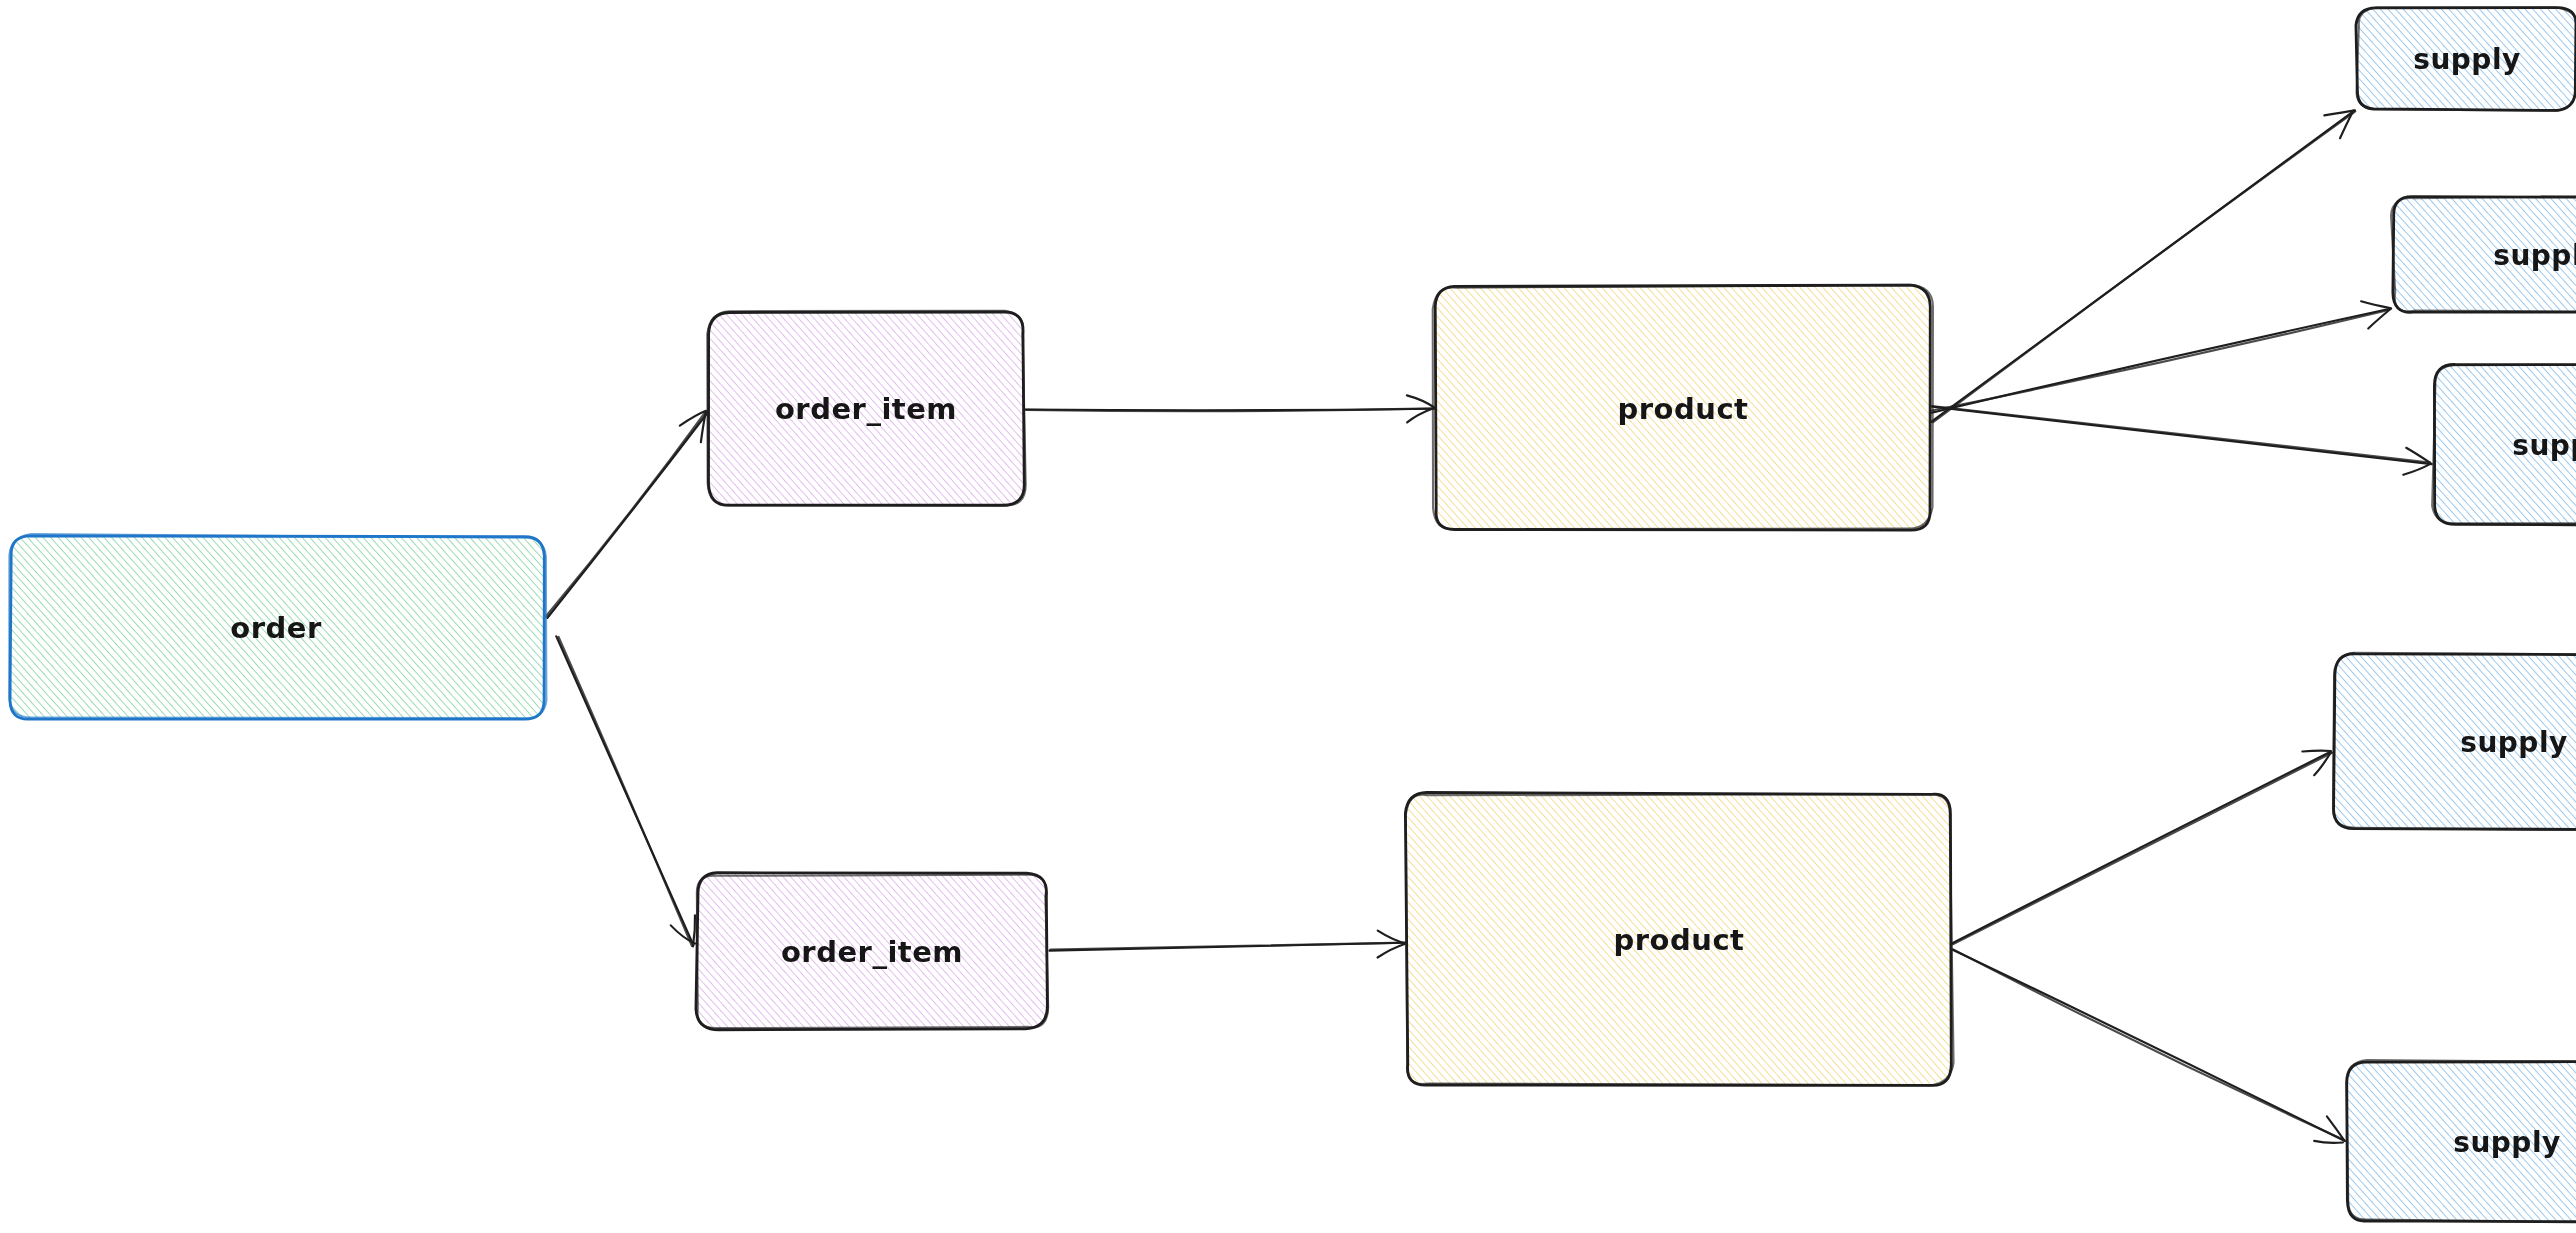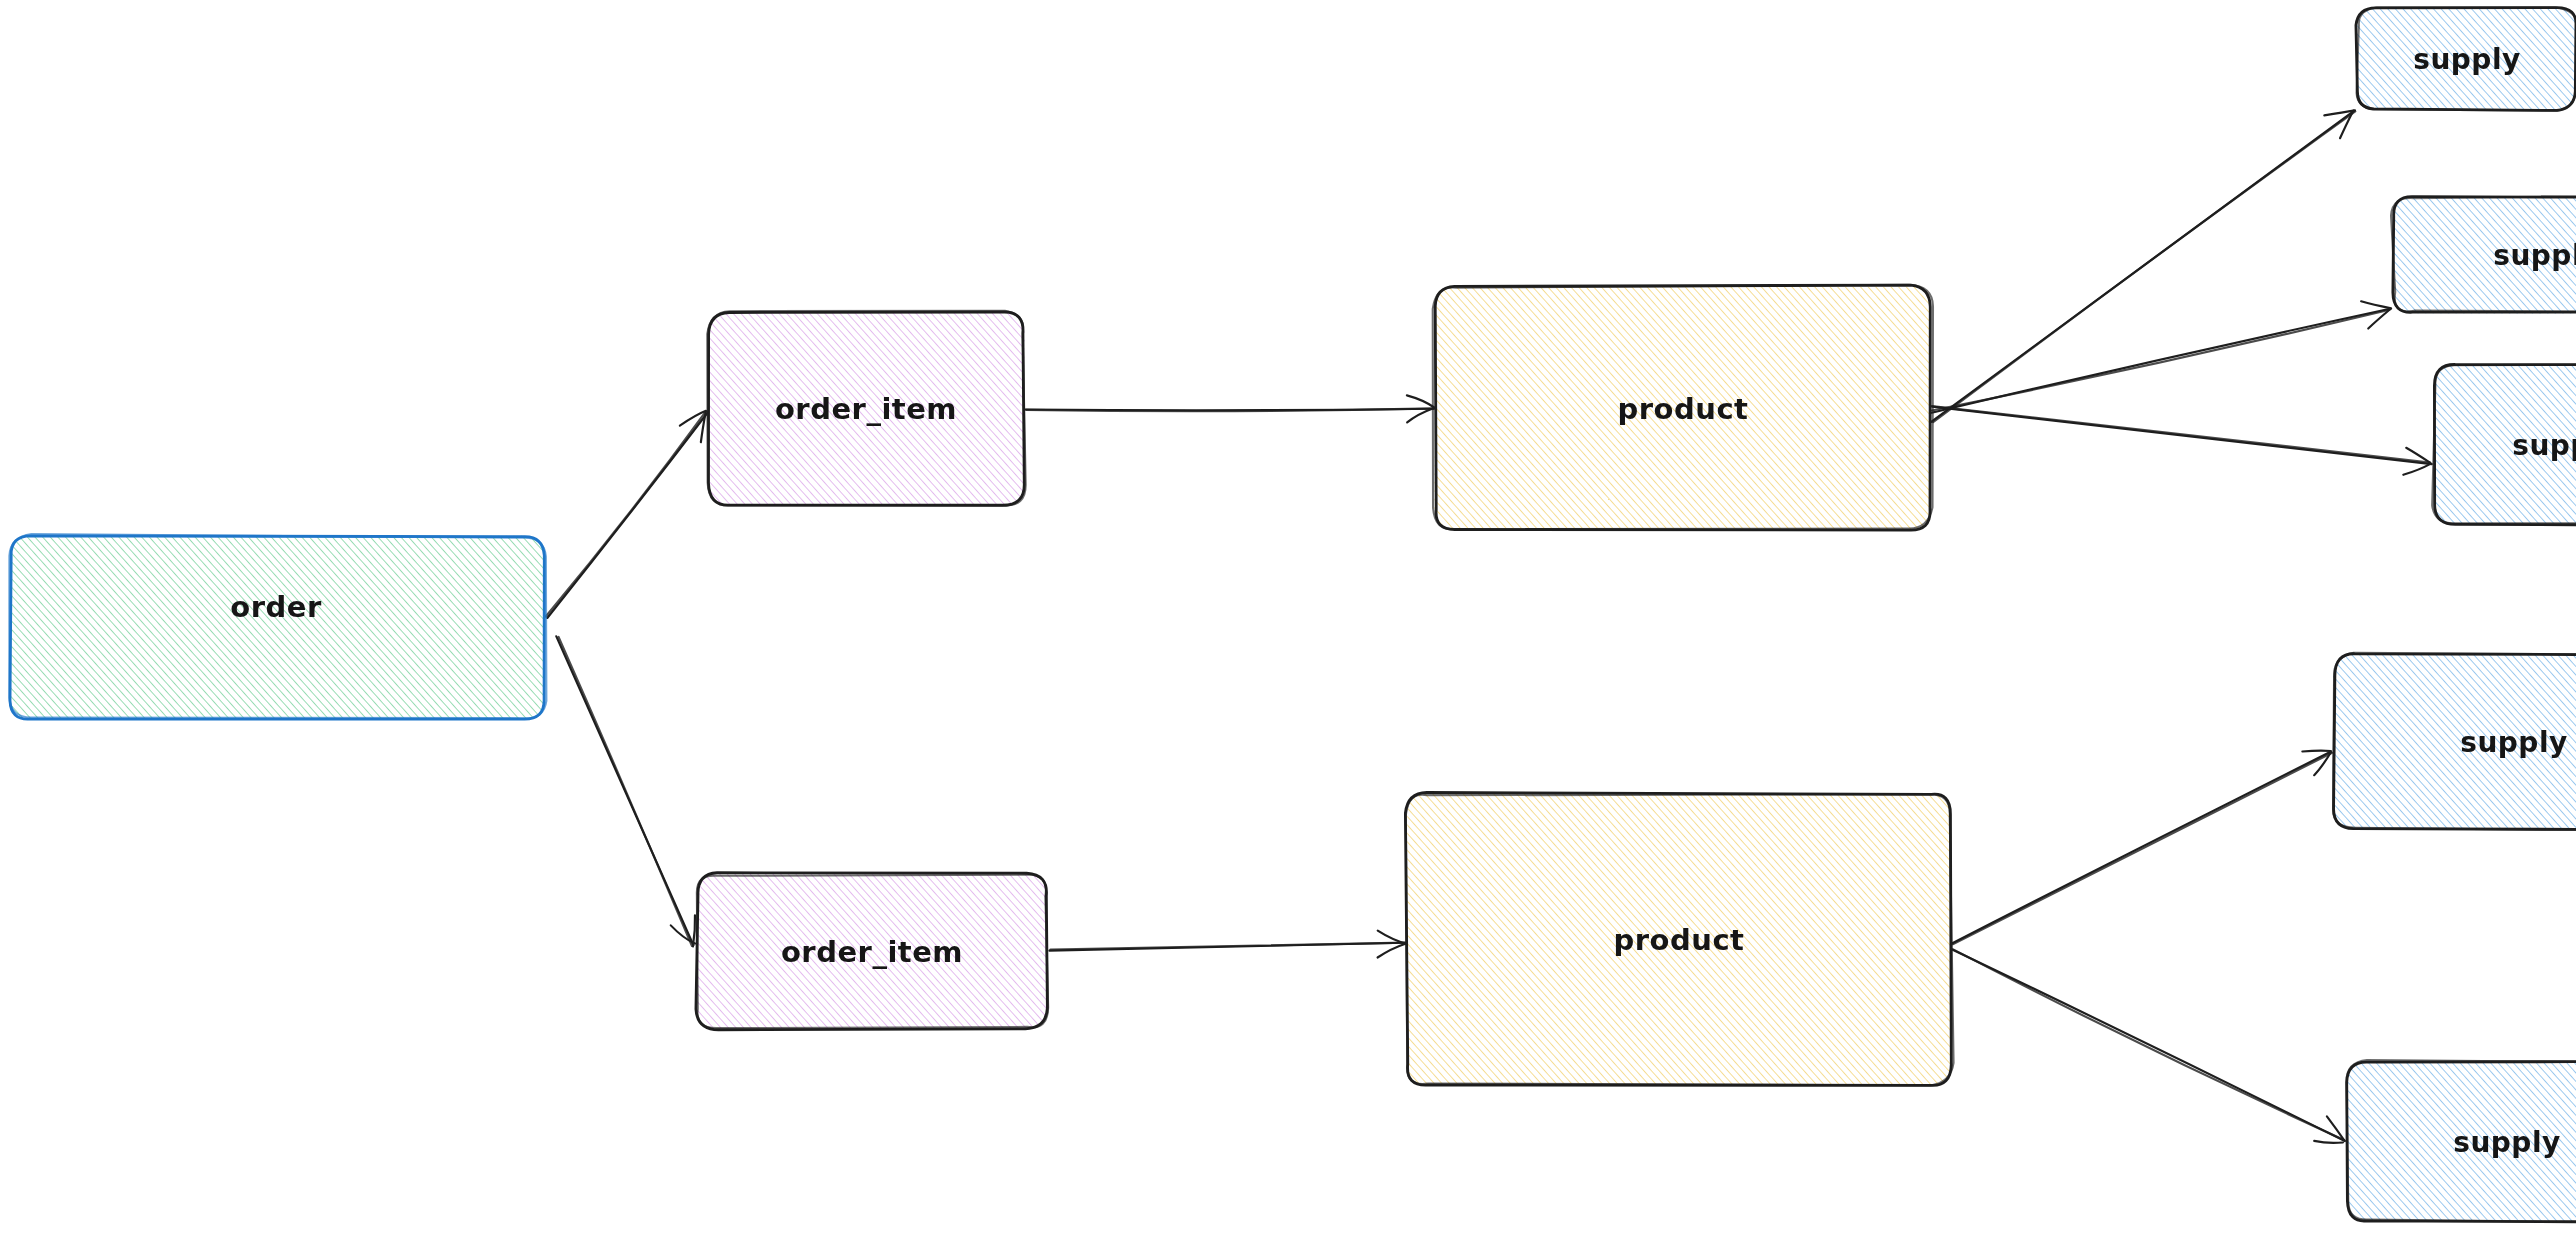--- a/index.html
+++ b/index.html
@@ -398,21 +398,21 @@
           L 5176.689850049093 2327.0136468629353
           Q 5173.260365150869 2373.6634297720157 5138.905207066797 2374.153539538849
           L 4598.7615826018155 2367.6409666105174
           Q 4558.801944096573 2370.3580273971893 4558.308051125146 2333.159764120821
           L 4554.733889153227 2101.2034552502446
           Q 4553.913986230269 2062.290618359577 4594.494725967757 2058.102161121089 Z" fill="none" stroke="#1e1e1e" stroke-width="4" stroke-linecap="round" stroke-linejoin="round" opacity="0.65"></path>
         </g>
       </g>
   </svg>
   <div id="labels-layer">
-      <div class="node-label" style="left: 276px; top: 607px; font-size: 29px;">order</div>
+      <div class="node-label" style="left: 276px; top: 628px; font-size: 29px;">order</div>
       <div class="node-label" style="left: 866px; top: 409px; font-size: 29px;">order_item</div>
       <div class="node-label" style="left: 872px; top: 952px; font-size: 29px;">order_item</div>
       <div class="node-label" style="left: 1683px; top: 409px; font-size: 29px;">product</div>
       <div class="node-label" style="left: 1679px; top: 940px; font-size: 29px;">product</div>
       <div class="node-label" style="left: 2467px; top: 59px; font-size: 28px;">supply</div>
       <div class="node-label" style="left: 2547px; top: 255px; font-size: 28px;">supply</div>
       <div class="node-label" style="left: 2566px; top: 445px; font-size: 28px;">supply</div>
       <div class="node-label" style="left: 2514px; top: 742px; font-size: 28px;">supply</div>
       <div class="node-label" style="left: 2507px; top: 1142px; font-size: 28px;">supply</div>
     </div>

